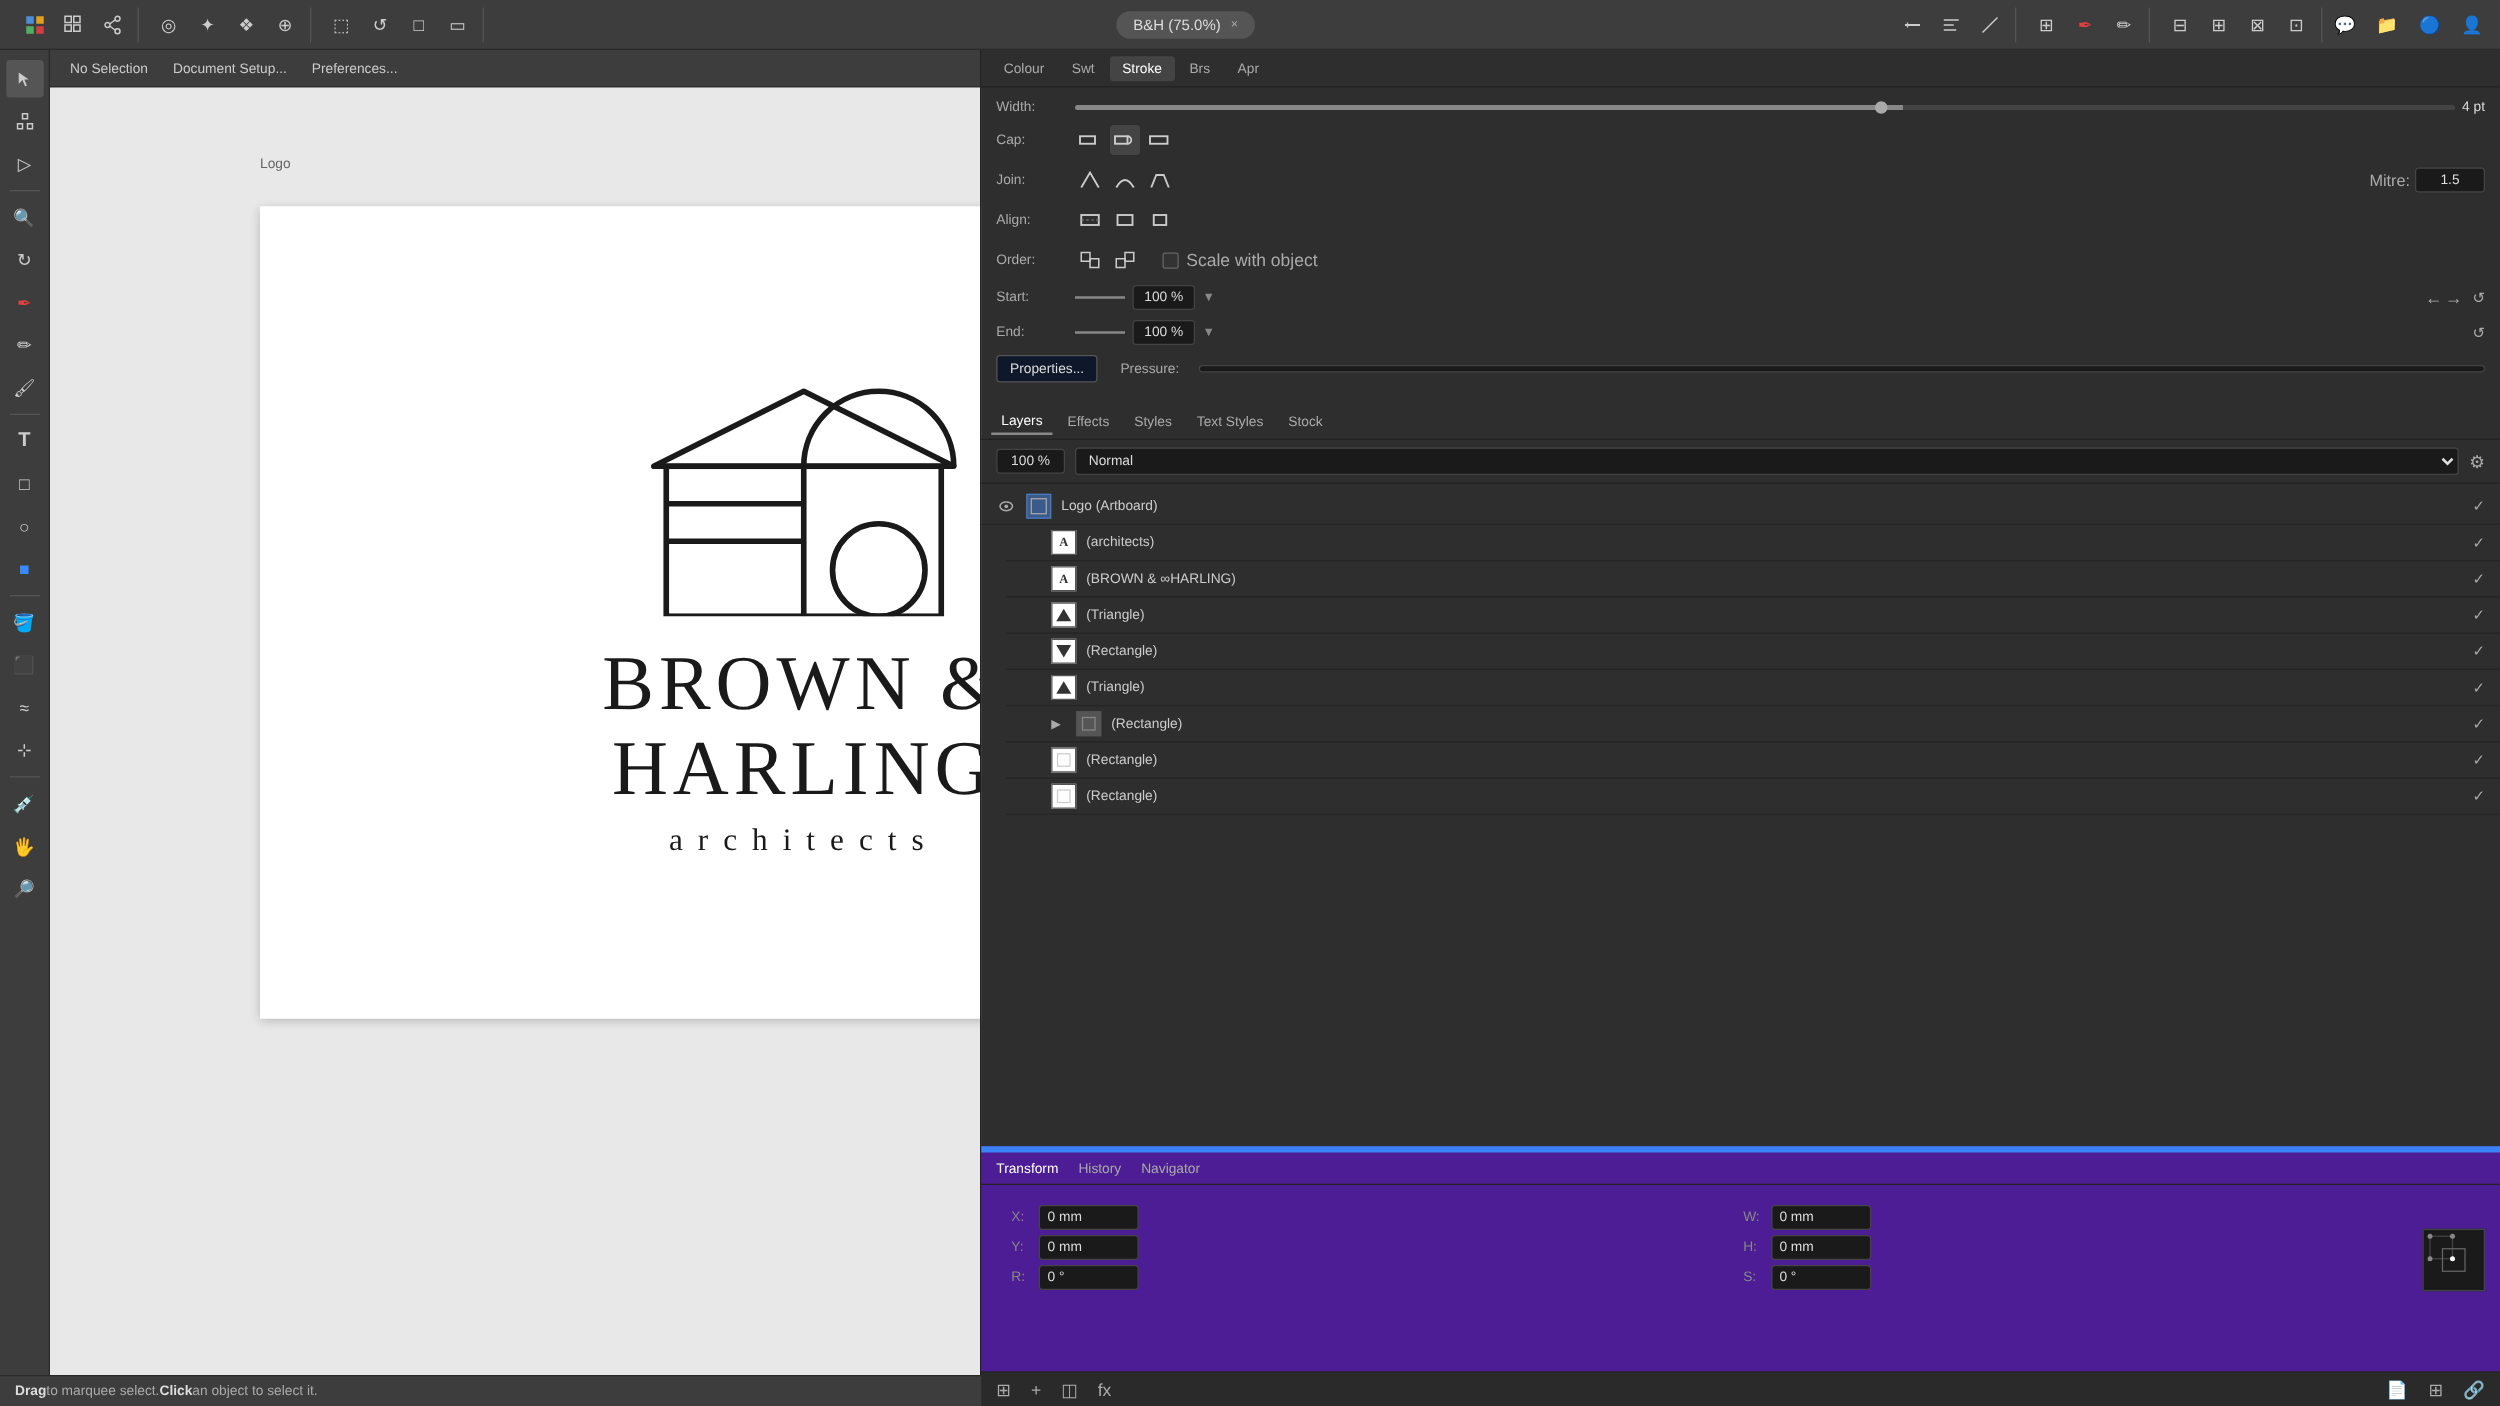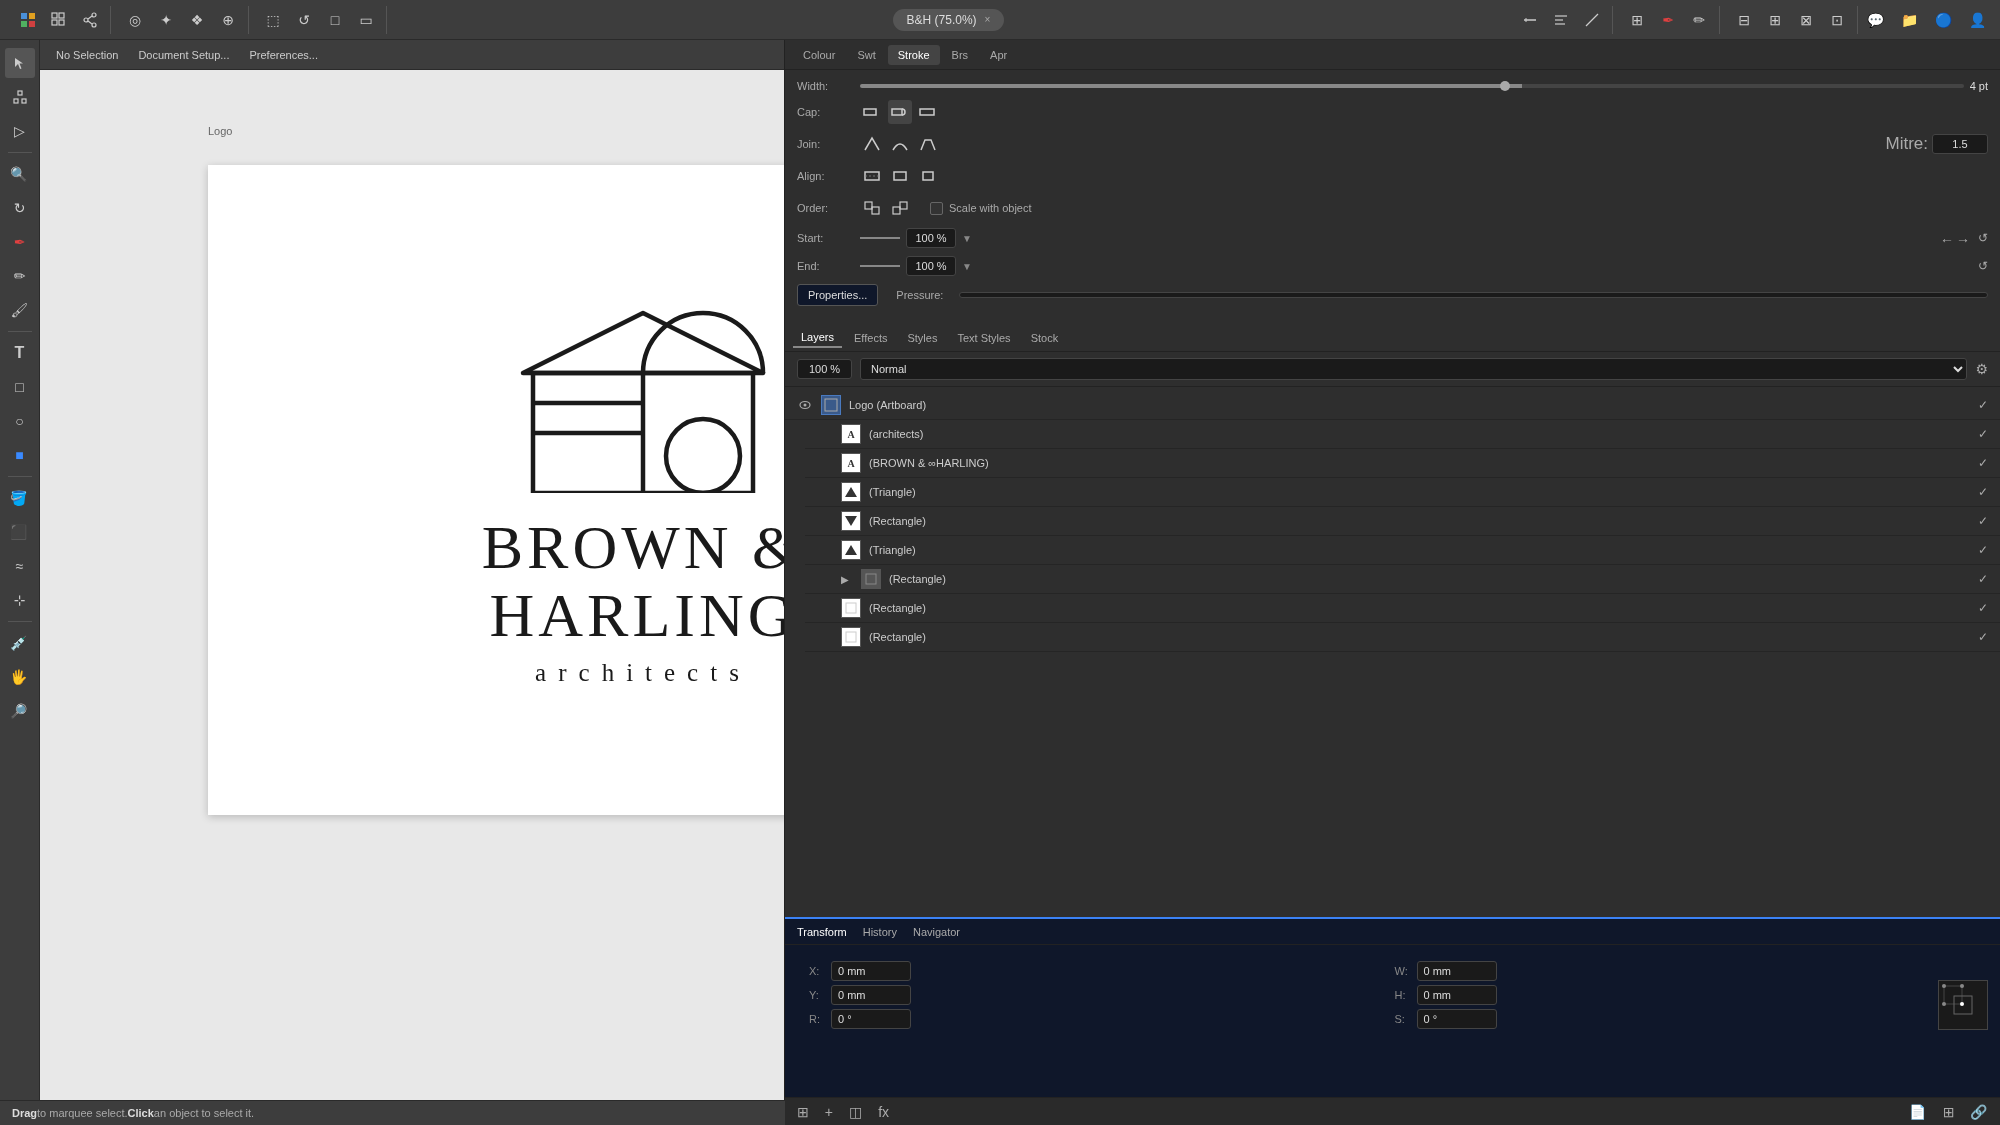--- a/index.html
+++ b/index.html
@@ -129,21 +129,21 @@
 
     .icon-group-row { display: flex; align-items: center; gap: 4px; }
     .icon-btn {
       width: 24px; height: 24px; background: transparent; border: none;
       cursor: pointer; display: flex; align-items: center; justify-content: center;
       font-size: 14px; color: #aaa; border-radius: 3px;
     }
     .icon-btn.active { background: #444; }
 
     .mitre-container { display: flex; align-items: center; gap: 4px; }
-    .mitre-label { color: #aaa; font-size: 17px; padding-left: 24px; }
+    .mitre-label { color: #aaa; font-size: 13px; padding-left: 24px; }
     .mitre-value {
       background: #1a1a1a; border: 1px solid #444; border-radius: 3px;
       color: #ddd; font-size: 11px; width: 56px; height: 20px;
       display: flex; align-items: center; justify-content: center;
     }
 
     .checkbox-row { display: flex; align-items: center; gap: 6px; }
     .checkbox { width: 13px; height: 13px; border: 1px solid #666; border-radius: 2px; background: #333; }
 
     .start-end-container { display: flex; align-items: center; gap: 6px; flex: 1; }
@@ -210,21 +210,21 @@
       background: #2a2a2a; border-top: 1px solid #222;
       display: flex; align-items: center; padding: 0 8px; gap: 8px;
     }
     .bottom-icon-btn {
       color: #aaa; font-size: 14px; cursor: pointer; padding: 2px 4px;
     }
 
     
     #transform-panel {
       position: absolute; bottom: 28px; left: 0; right: 0; height: 180px;
-      background: #0f172a; border-top: 2px solid #3b82f6;
+      background: #4c1d95; border-top: 5px solid #3b82f6;
     }
     #transform-tabs {
       display: flex; align-items: center; height: 26px; border-bottom: 1px solid #222;
       padding: 0 8px; gap: 8px;
     }
     .transform-tab { font-size: 11px; color: #aaa; cursor: pointer; padding: 2px 4px; }
     .transform-tab.active { color: #fff; }
 
     .transform-grid {
       display: grid; grid-template-columns: 1fr 1fr; gap: 4px; padding: 8px 12px;
@@ -525,21 +525,21 @@
         </div>
         <div class="icon-btn">
           <svg width="20" height="18" viewBox="0 0 20 18">
               <rect x="3" y="8" width="7" height="7" fill="none" stroke="#ccc" stroke-width="1.2"></rect>
               <rect x="10" y="3" width="7" height="7" fill="none" stroke="#ccc" stroke-width="1.2"></rect>
             </svg>
         </div>
       </div>
       <div class="checkbox-row" style="margin-left: 10px;">
         <div class="checkbox"></div>
-        <span style="color:#aaa; font-size:11px;">Scale with object</span>
+        <span style="color:#aaa; font-size:14px;">Scale with object</span>
       </div>
     </div>
 
     <div class="panel-row">
       <span class="panel-label">Start:</span>
       <div class="start-end-container">
         <div class="line-preview"></div>
         <div class="pct-input">100 %</div>
         <span style="font-size:10px; color:#888;">▼</span>
       </div>

